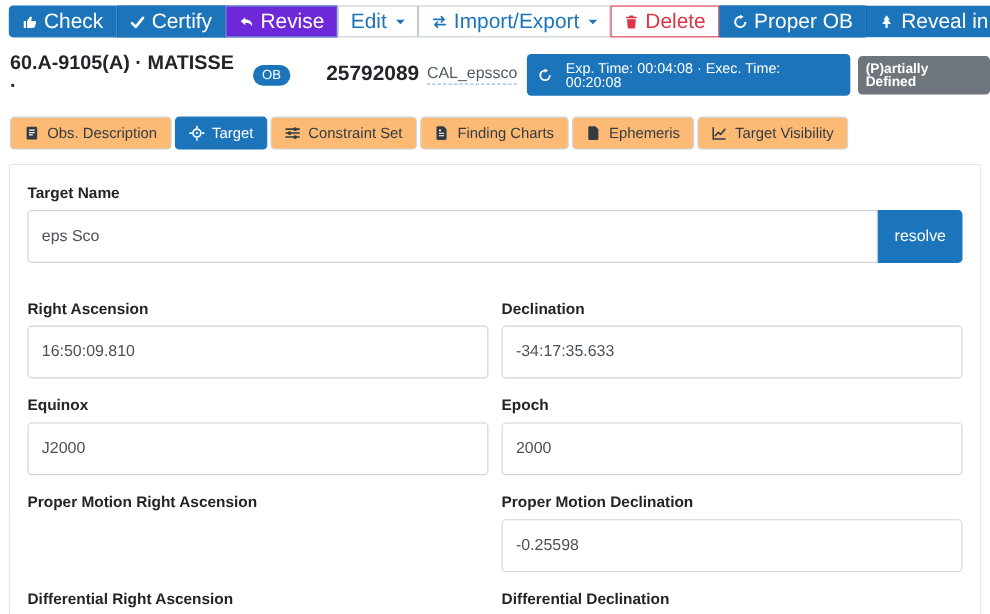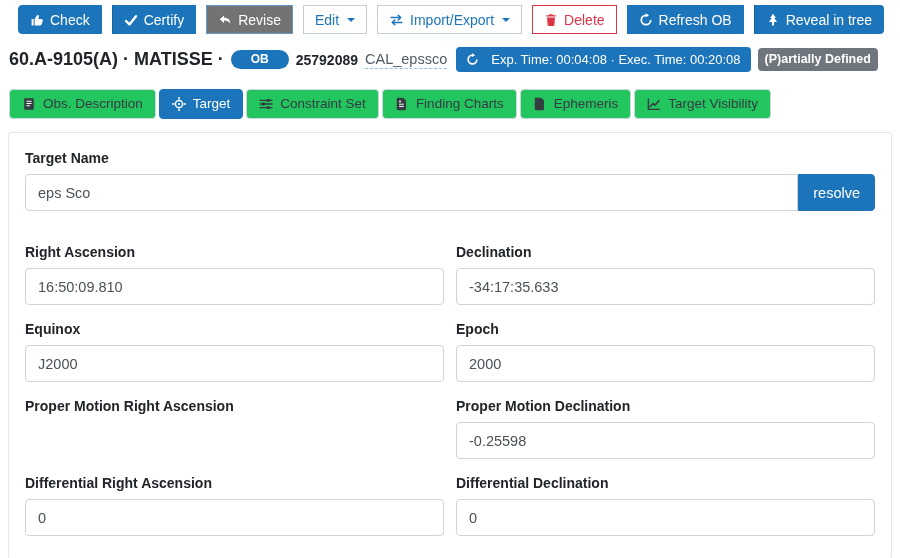--- a/index.html
+++ b/index.html
@@ -12,84 +12,83 @@
     overflow: hidden;
   }
   svg { display:block; }
   .icon { display:inline-flex; align-items:center; }
 
   
   .toolbar { display:flex; align-items:stretch; margin:5px 0 0 8px; }
   .tb-btn {
     display:inline-flex; align-items:center; gap:6px;
     height:29px; padding:0 11px;
-    font-size:14px; line-height:1;
+    font-size:19px; line-height:1;
     border:1px solid transparent;
     cursor:pointer; white-space:nowrap;
     font-family:inherit;
-    margin-left:10px;
   }
   .tb-btn.primary { background:#1c75bb; color:#fff; border-color:#1c75bb; }
   .tb-btn.primary + .tb-btn.primary { border-left-color:rgba(0,0,0,0.15);justify-content:space-between; }
-  .tb-btn.primary-light { background:#737373; color:#fff; border-color:#5e97c8; }
+  .tb-btn.primary-light { background:#6d28d9; color:#fff; border-color:#5e97c8; }
   .tb-btn.outline-primary { background:#fff; color:#1c75bb; border-color:#c3cdd5; }
   .tb-btn.outline-danger { background:#fff; color:#dc3545; border-color:#dc3545; }
   .tb-btn.first { border-radius:4px 0 0 4px; }
   .tb-btn.last { border-radius:0 4px 4px 0; }
   .caret {
     width:0; height:0; margin-left:2px;
     border-left:4px solid transparent; border-right:4px solid transparent;
     border-top:4.5px solid currentColor;
   }
 
   
   .ob-header { display:flex; align-items:center; margin:13px 0 0 9px; gap:7px; }
   .ob-context { font-weight:bold; font-size:18px; color:#212529; }
   .ob-pill {
-    background:#1c75bb; color:#fff; font-weight:bold; font-size:12px;
-    padding:3px 20px 4px; border-radius:10px; line-height:1;
-  }
-  .ob-number { font-weight:bold; font-size:14px; }
+    background:#1c75bb; color:#fff; font-weight:normal; font-size:12px;
+    padding:3px 8px 4px; border-radius:10px; line-height:1;
+  }
+  .ob-number { font-weight:bold; font-size:19px;margin-left:26px; }
   .ob-name {
     font-size:14.5px; color:#505a63; cursor:pointer;
     border-bottom:1px dashed #90bfe4; padding-bottom:1px;
   }
   .time-badge {
     display:inline-flex; align-items:center; gap:12px;
     background:#1c75bb; color:#fff; font-size:13px;
     padding:6px 10px; border-radius:4px; line-height:1; margin-left:2px;
   }
   .status-badge {
     background:#6e757c; color:#fff; font-size:12.5px; font-weight:bold;
     padding:5px 7px; border-radius:4px; line-height:1;
   }
 
   
   .tabs { display:flex; gap:3px; margin:17px 0 0 9px; }
   .tab {
     display:inline-flex; align-items:center; gap:7px;
     padding:6px 12px; font-size:13.5px; color:#343b41;
-    background:#22c55e; border:1px solid #ced5db; border-radius:4px;
+    background:#fdba74; border:1px solid #ced5db; border-radius:4px;
     cursor:pointer; white-space:nowrap; line-height:1.2;
   }
   .tab.active { background:#1c75bb; border-color:#1c75bb; color:#fff; }
 
   
   .card {
     margin:13px 8px 0 8px;
     border:1px solid #e2e6ea; border-radius:3px;
     padding:17px 16px 22px 16px;
     background:#fff;
   }
   .field label {
     display:block; font-weight:bold; font-size:14px; color:#212529;
     margin:0 0 8px 0;
   }
   .text-input {
-    display:block; width:100%; height:37px;
+    display:block; width:100%; height:48px;
     border:1px solid #ced4da; border-radius:4px;
     padding:0 12px; font-size:14.5px; color:#4a5158;
     font-family:inherit; background:#fff; outline:none;
   }
   .input-group { display:flex; }
   .input-group .text-input { flex:1; border-radius:4px 0 0 4px; }
   .resolve-btn {
     background:#1c75bb; color:#fff; border:1px solid #1c75bb;
     border-radius:0 4px 4px 0; font-size:14.5px; font-family:inherit;
     padding:0 14px; cursor:pointer;
@@ -152,21 +151,21 @@
       </span>
       <span>Delete</span>
     </button>
     <button class="tb-btn primary">
       <span class="icon">
         <svg width="14" height="14" viewBox="0 0 14 14">
             <path fill="none" stroke="currentColor" stroke-width="1.8" d="M7 2.3a4.7 4.7 0 1 0 4.7 4.7"></path>
             <path fill="currentColor" d="M6.6 0.2l3.4 2.1-3.4 2.1z"></path>
           </svg>
       </span>
-      <span>Refresh OB</span>
+      <span>Proper OB</span>
     </button>
     <button class="tb-btn primary last">
       <span class="icon">
         <svg width="14" height="14" viewBox="0 0 14 14">
             <path fill="currentColor" d="M7 .8 4.1 4.9h1.6L3 8.9h3v3.6h2V8.9h3L8.3 4.9h1.6z"></path>
           </svg>
       </span>
       <span>Reveal in tree</span>
     </button>
   </div>

